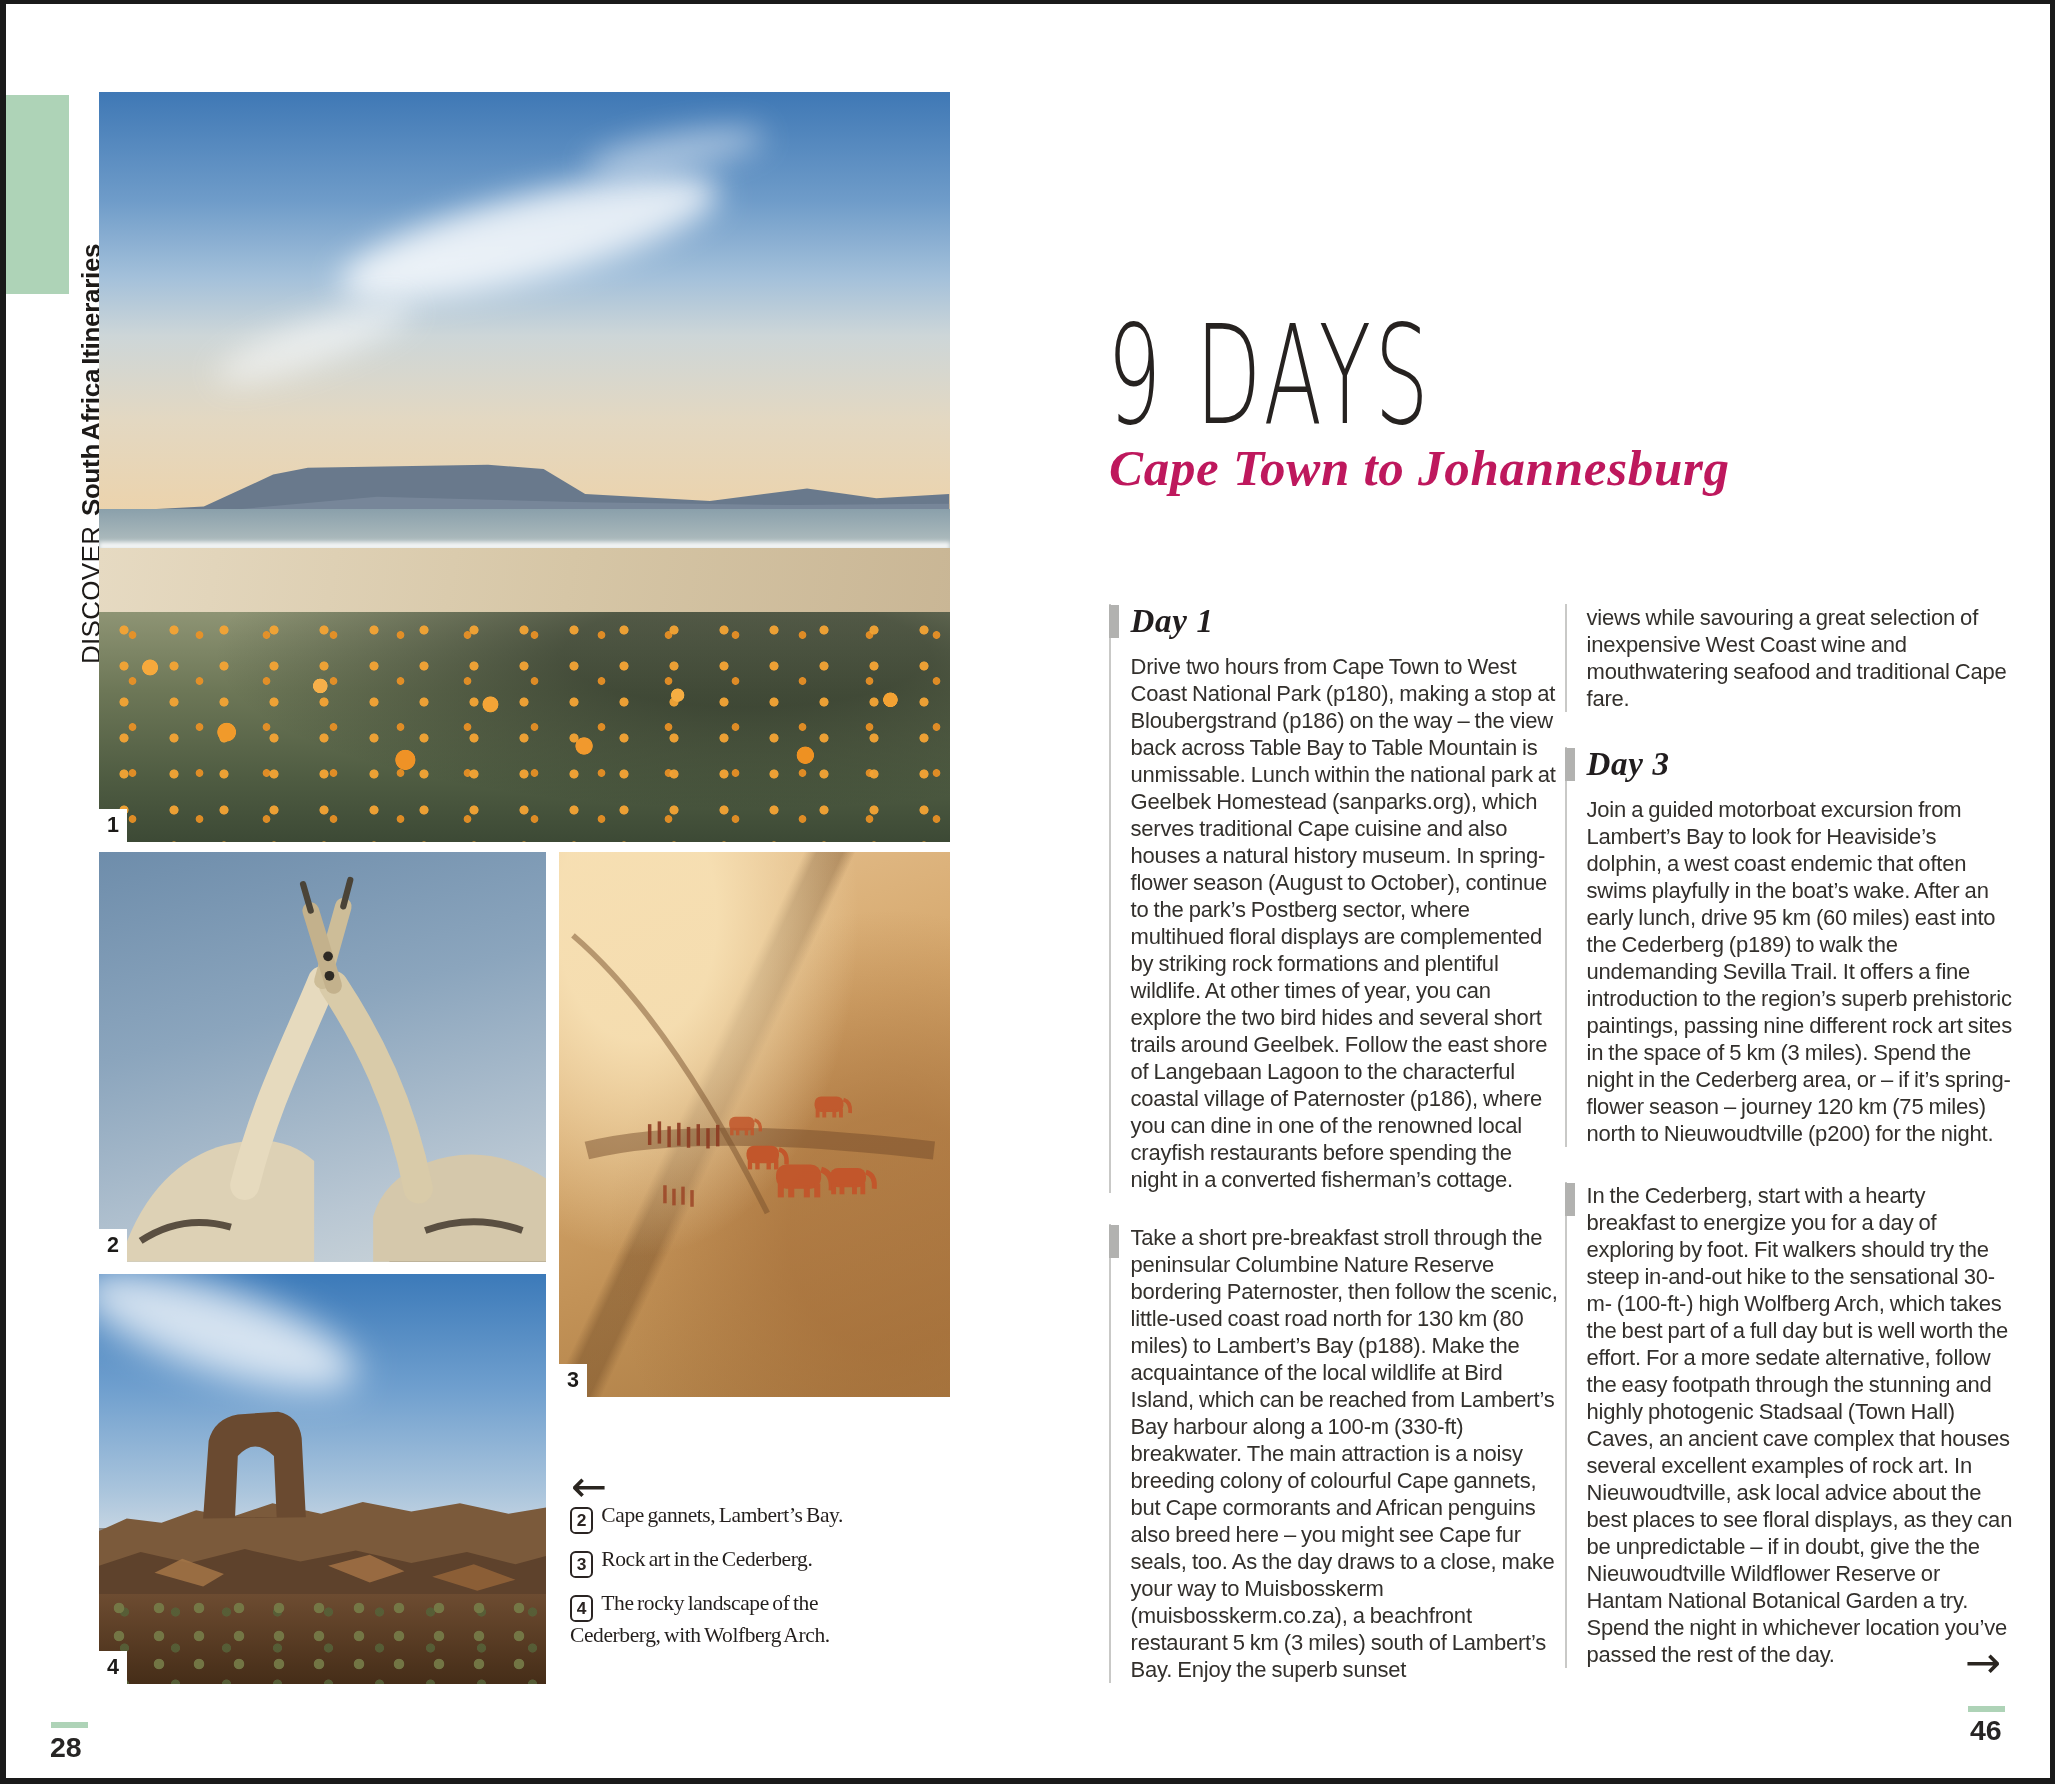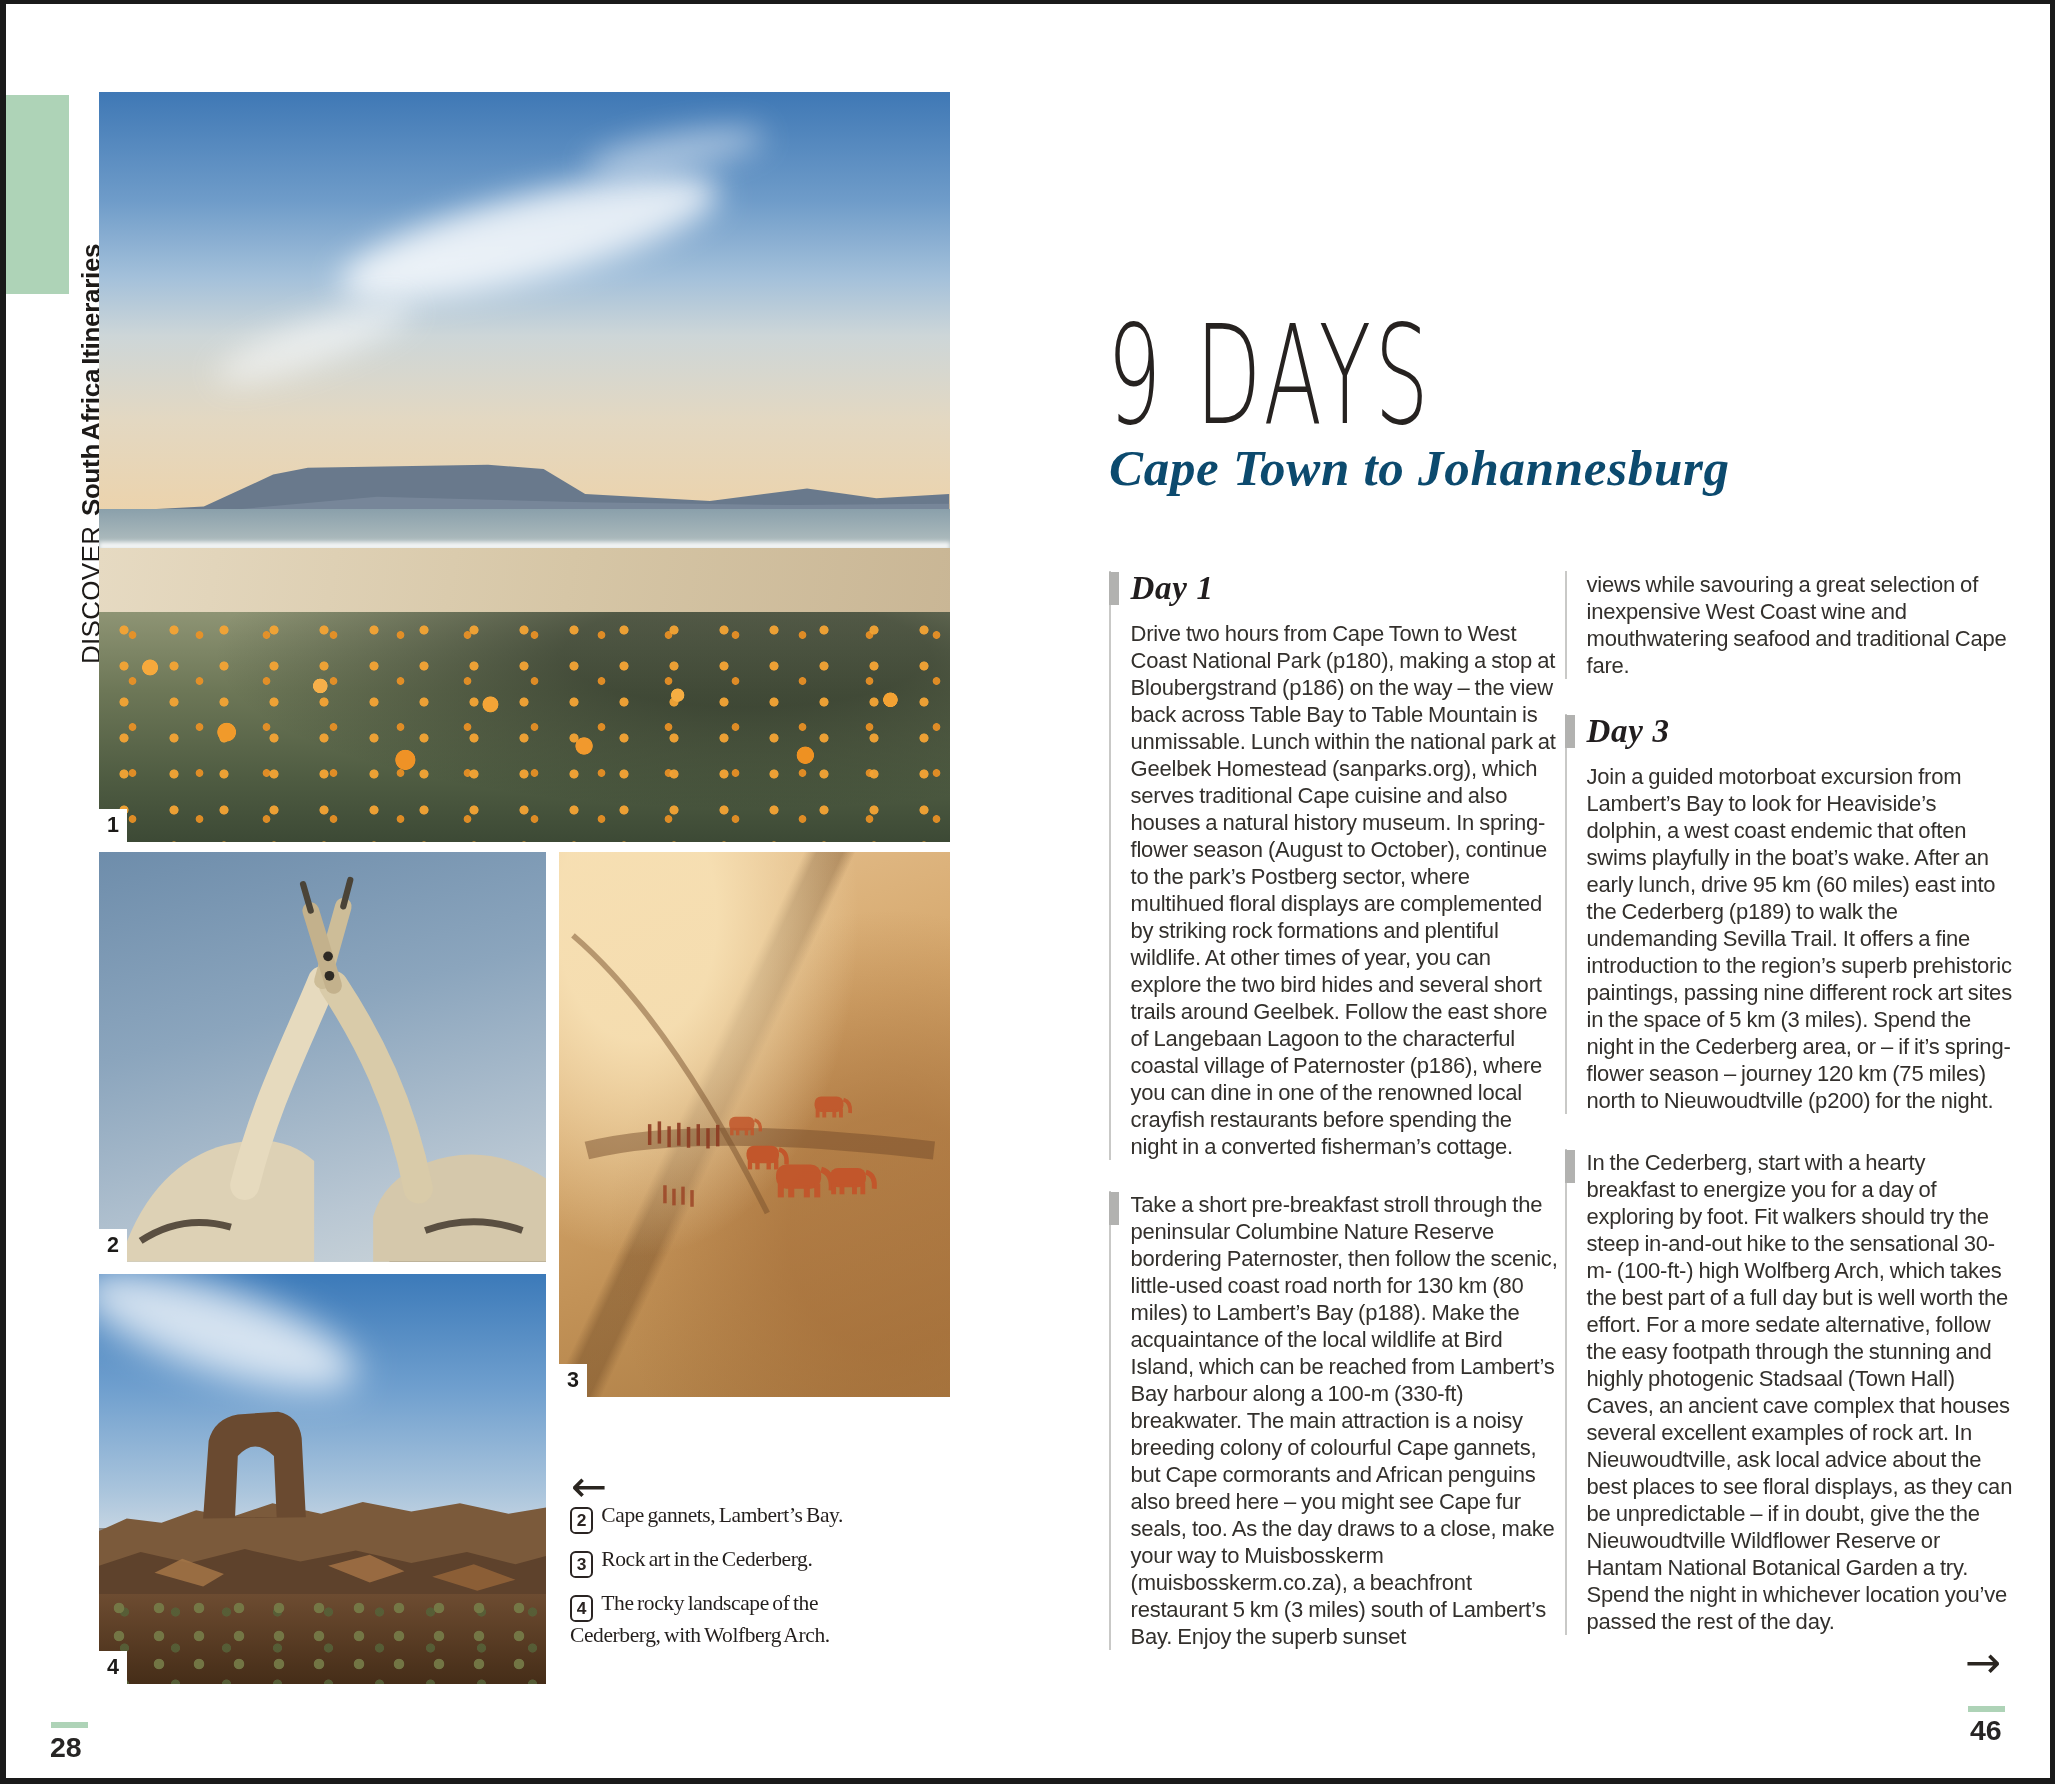--- a/index.html
+++ b/index.html
@@ -88,23 +88,23 @@
                 color:#241f1d;letter-spacing:-0.4px;word-spacing:-1.4px;}
   .cap-num{display:inline-flex;align-items:center;justify-content:center;width:23px;height:27px;
            border:2.1px solid #2a2422;border-radius:5.6px;box-sizing:border-box;margin-right:8.3px;
            font:700 17.4px "Liberation Sans",sans-serif;color:#2a2422;vertical-align:-4.2px;}
 
   
   .title{position:absolute;left:1107px;top:307px;margin:0;font-family:"DejaVu Sans",sans-serif;
          font-weight:200;font-size:138px;line-height:1;color:#262220;letter-spacing:5.6px;
          transform:scaleX(0.62);transform-origin:0 0;white-space:nowrap;}
   .subtitle{position:absolute;left:1109px;top:439px;margin:0;font-family:"Liberation Serif",serif;
-            font-style:italic;font-weight:600;font-size:51px;color:#0c4a6e;letter-spacing:0.7px;
+            font-style:italic;font-weight:600;font-size:51px;color:#be185d;letter-spacing:0.7px;
             white-space:nowrap;}
-  .col{position:absolute;top:571px;width:450px;}
+  .col{position:absolute;top:604px;width:450px;}
   .col1{left:1109px;}
   .col2{left:1565px;}
   .section{position:relative;border-left:2.1px solid #c9c9c7;padding-left:19.5px;box-sizing:border-box;}
   .section.marked::before{content:"";position:absolute;left:-2.1px;top:1.4px;width:10.4px;height:33px;
                           background:#b2b2b0;}
   .day-heading{margin:0 0 14px;font-family:"Liberation Serif",serif;font-style:italic;font-weight:700;
                font-size:33px;line-height:1.05;color:#211d1e;letter-spacing:0.7px;}
   .body-text{margin:0;font-size:22px;line-height:27px;color:#33302c;letter-spacing:-0.2px;
              word-spacing:-0.8px;}
   .gap-a{margin-bottom:31px;}

